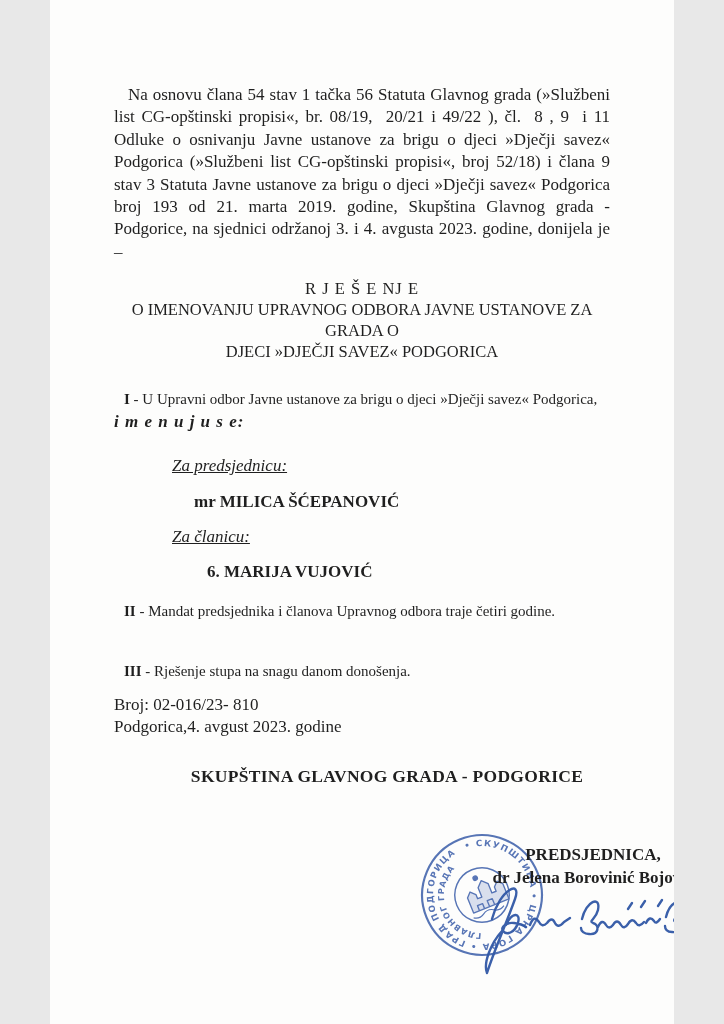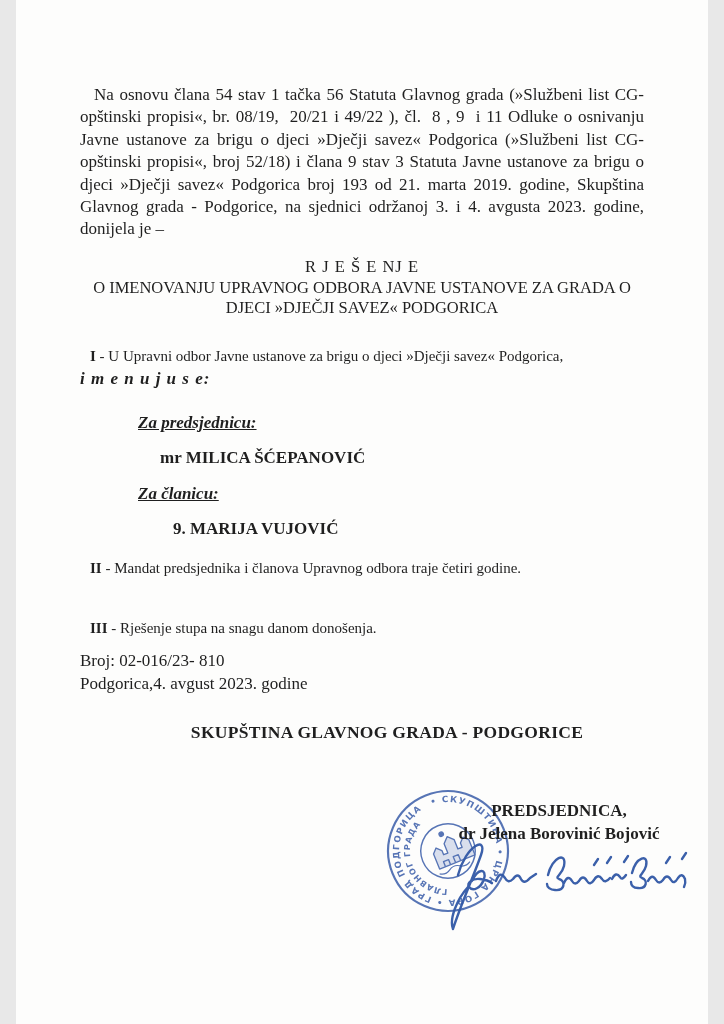--- a/index.html
+++ b/index.html
@@ -1,18 +1,18 @@
 <!DOCTYPE html>
 <html><head>
 <meta charset="utf-8">
 <style>
   html,body{margin:0;padding:0;background:#e8e8e8;}
   .page{
     position:relative;
-    width:692px;height:1024px;
+    width:624px;height:1024px;
     margin:0 auto;
     background:#fdfdfc;
     box-sizing:border-box;
     padding:84px 64px 0 64px;
     font-family:"Liberation Serif","DejaVu Serif",serif;
     color:#1f1f1f;
     overflow:hidden;
   }
   p{margin:0;}
   .intro{
@@ -20,21 +20,21 @@
     text-align:justify;text-indent:14px;
     white-space:pre-wrap;
   }
   .heading{margin-top:16px;text-align:center;font-weight:normal;line-height:20.8px;font-size:16.5px;}
   .h-title{letter-spacing:1px;}
   .clause{font-size:15px;line-height:22.4px;text-align:justify;text-indent:10px;}
   .clause .numeral{font-weight:bold;}
   .c1{margin-top:26px;}
   .emph{font-size:17px;line-height:22.4px;font-weight:bold;font-style:italic;letter-spacing:1px;}
   .role-label{
-    font-size:17px;line-height:22.4px;font-weight:bold;font-style:italic;
+    font-size:17px;line-height:22.4px;font-weight:normal;font-style:italic;
     text-decoration:underline;margin-left:58px;
   }
   .rl1{margin-top:22px;}
   .rl2{margin-top:13px;}
   .person{font-size:17px;line-height:22.4px;font-weight:bold;}
   .person.chair{margin-top:13px;margin-left:80px;}
   .person.member{margin-top:13px;margin-left:93px;}
   .c2{margin-top:16px;}
   .c3{margin-top:38px;}
   .ref{font-size:17px;line-height:22.4px;}
@@ -67,21 +67,21 @@
     <div class="h-sub">DJECI »DJEČJI SAVEZ« PODGORICA</div>
   </div>
 
   <p class="clause c1"><span class="numeral">I</span><span> - U Upravni odbor Javne ustanove za brigu o djeci »Dječji savez« Podgorica,</span></p>
   <p class="emph">i m e n u j u  s e:</p>
 
   <p class="role-label rl1">Za predsjednicu:</p>
   <p class="person chair">mr MILICA ŠĆEPANOVIĆ</p>
 
   <p class="role-label rl2">Za članicu:</p>
-  <p class="person member">9. MARIJA VUJOVIĆ</p>
+  <p class="person member">6. MARIJA VUJOVIĆ</p>
 
   <p class="clause c2"><span class="numeral">II</span><span> - Mandat predsjednika i članova Upravnog odbora traje četiri godine.</span></p>
 
   <p class="clause c3"><span class="numeral">III</span><span> - Rješenje stupa na snagu danom donošenja.</span></p>
 
   <p class="ref ref1">Broj: 02-016/23- 810</p>
   <p class="ref">Podgorica,4. avgust 2023. godine</p>
 
   <p class="issuer">SKUPŠTINA GLAVNOG GRADA - PODGORICE</p>
 

